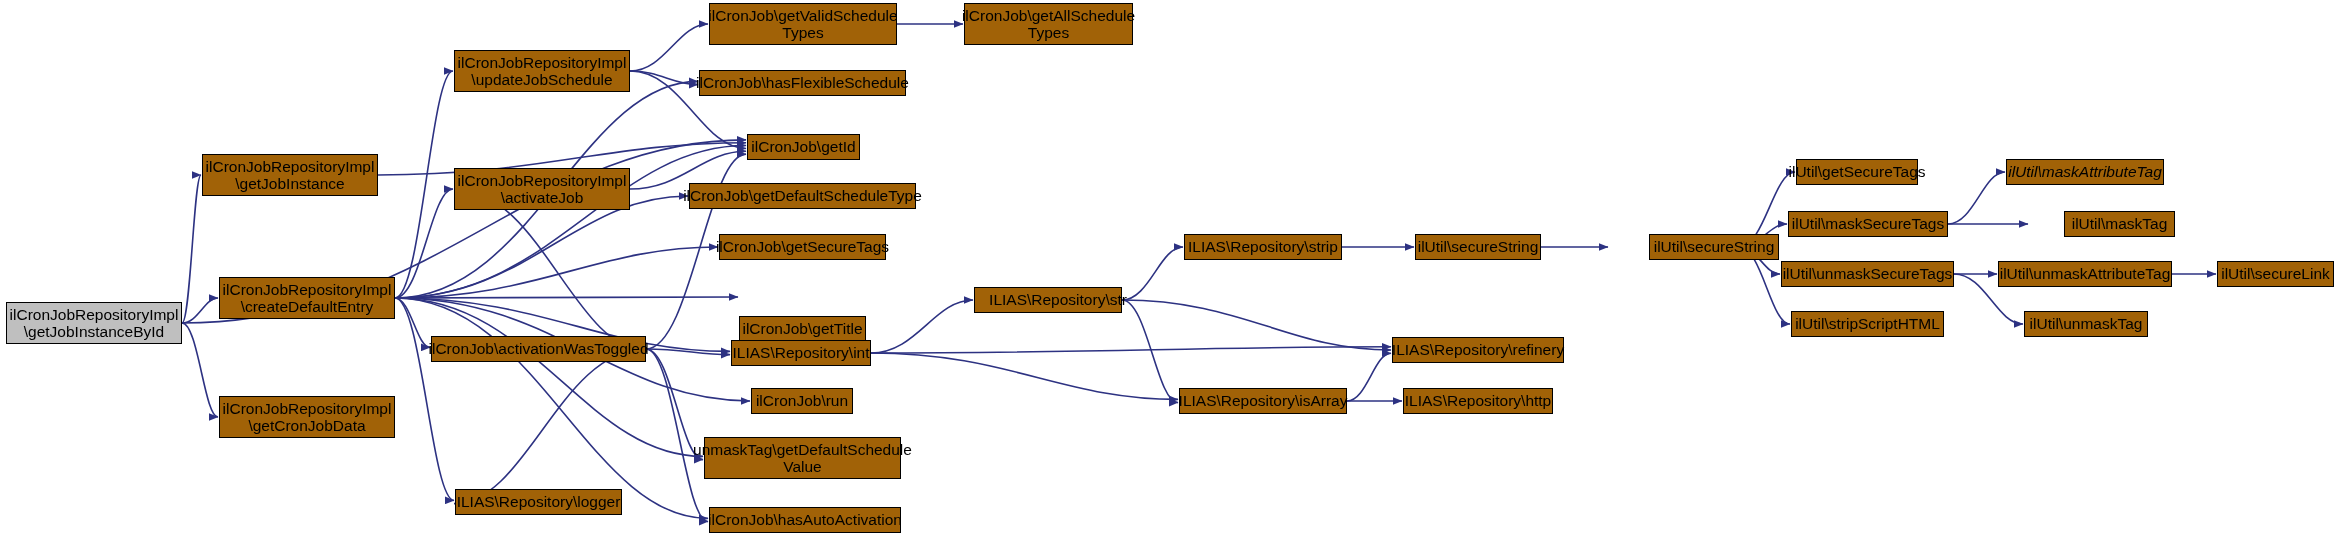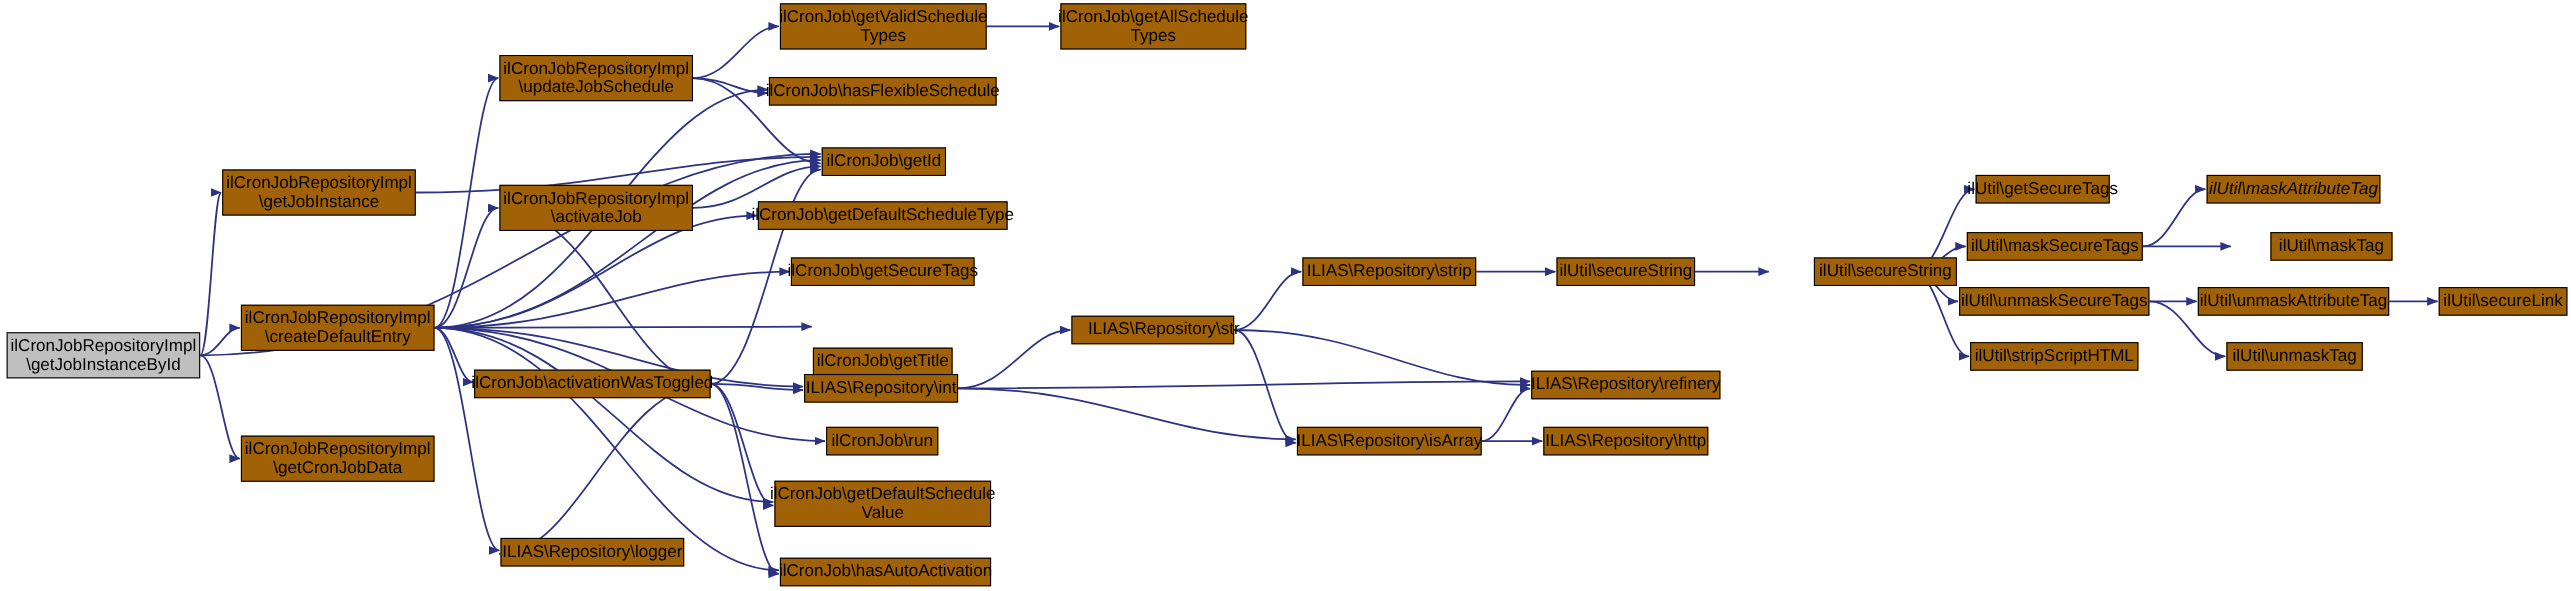--- a/index.html
+++ b/index.html
@@ -90,21 +90,21 @@
       <div class="node" style="left: 455px; top: 489px; width: 167px; height: 26px;">ILIAS\Repository\logger</div>
       <div class="node" style="left: 709px; top: 3px; width: 188px; height: 42px;">ilCronJob\getValidSchedule
 Types</div>
       <div class="node" style="left: 699px; top: 70px; width: 207px; height: 26px;">ilCronJob\hasFlexibleSchedule</div>
       <div class="node" style="left: 747px; top: 134px; width: 113px; height: 26px;">ilCronJob\getId</div>
       <div class="node" style="left: 689px; top: 183px; width: 227px; height: 26px;">ilCronJob\getDefaultScheduleType</div>
       <div class="node" style="left: 719px; top: 234px; width: 167px; height: 26px;">ilCronJob\getSecureTags</div>
       <div class="node" style="left: 739px; top: 284px; width: 127px; height: 26px; margin-top: 32px;">ilCronJob\getTitle</div>
       <div class="node" style="left: 731px; top: 340px; width: 140px; height: 26px;">ILIAS\Repository\int</div>
       <div class="node" style="left: 751px; top: 388px; width: 102px; height: 26px;">ilCronJob\run</div>
-      <div class="node" style="left: 704px; top: 437px; width: 197px; height: 42px;">ilCronJob\getDefaultSchedule
+      <div class="node" style="left: 704px; top: 437px; width: 197px; height: 42px;">unmaskTag\getDefaultSchedule
 Value</div>
       <div class="node" style="left: 709px; top: 507px; width: 192px; height: 26px;">ilCronJob\hasAutoActivation</div>
       <div class="node" style="left: 964px; top: 3px; width: 169px; height: 42px;">ilCronJob\getAllSchedule
 Types</div>
       <div class="node" style="left: 974px; top: 287px; width: 148px; height: 26px; padding-left: 23px;">ILIAS\Repository\str</div>
       <div class="node" style="left: 1184px; top: 234px; width: 158px; height: 26px;">ILIAS\Repository\strip</div>
       <div class="node" style="left: 1179px; top: 388px; width: 168px; height: 26px;">ILIAS\Repository\isArray</div>
       <div class="node" style="left: 1415px; top: 234px; width: 126px; height: 26px;">ilUtil\secureString</div>
       <div class="node" style="left: 1392px; top: 337px; width: 172px; height: 26px;">ILIAS\Repository\refinery</div>
       <div class="node" style="left: 1403px; top: 388px; width: 150px; height: 26px;">ILIAS\Repository\http</div>

